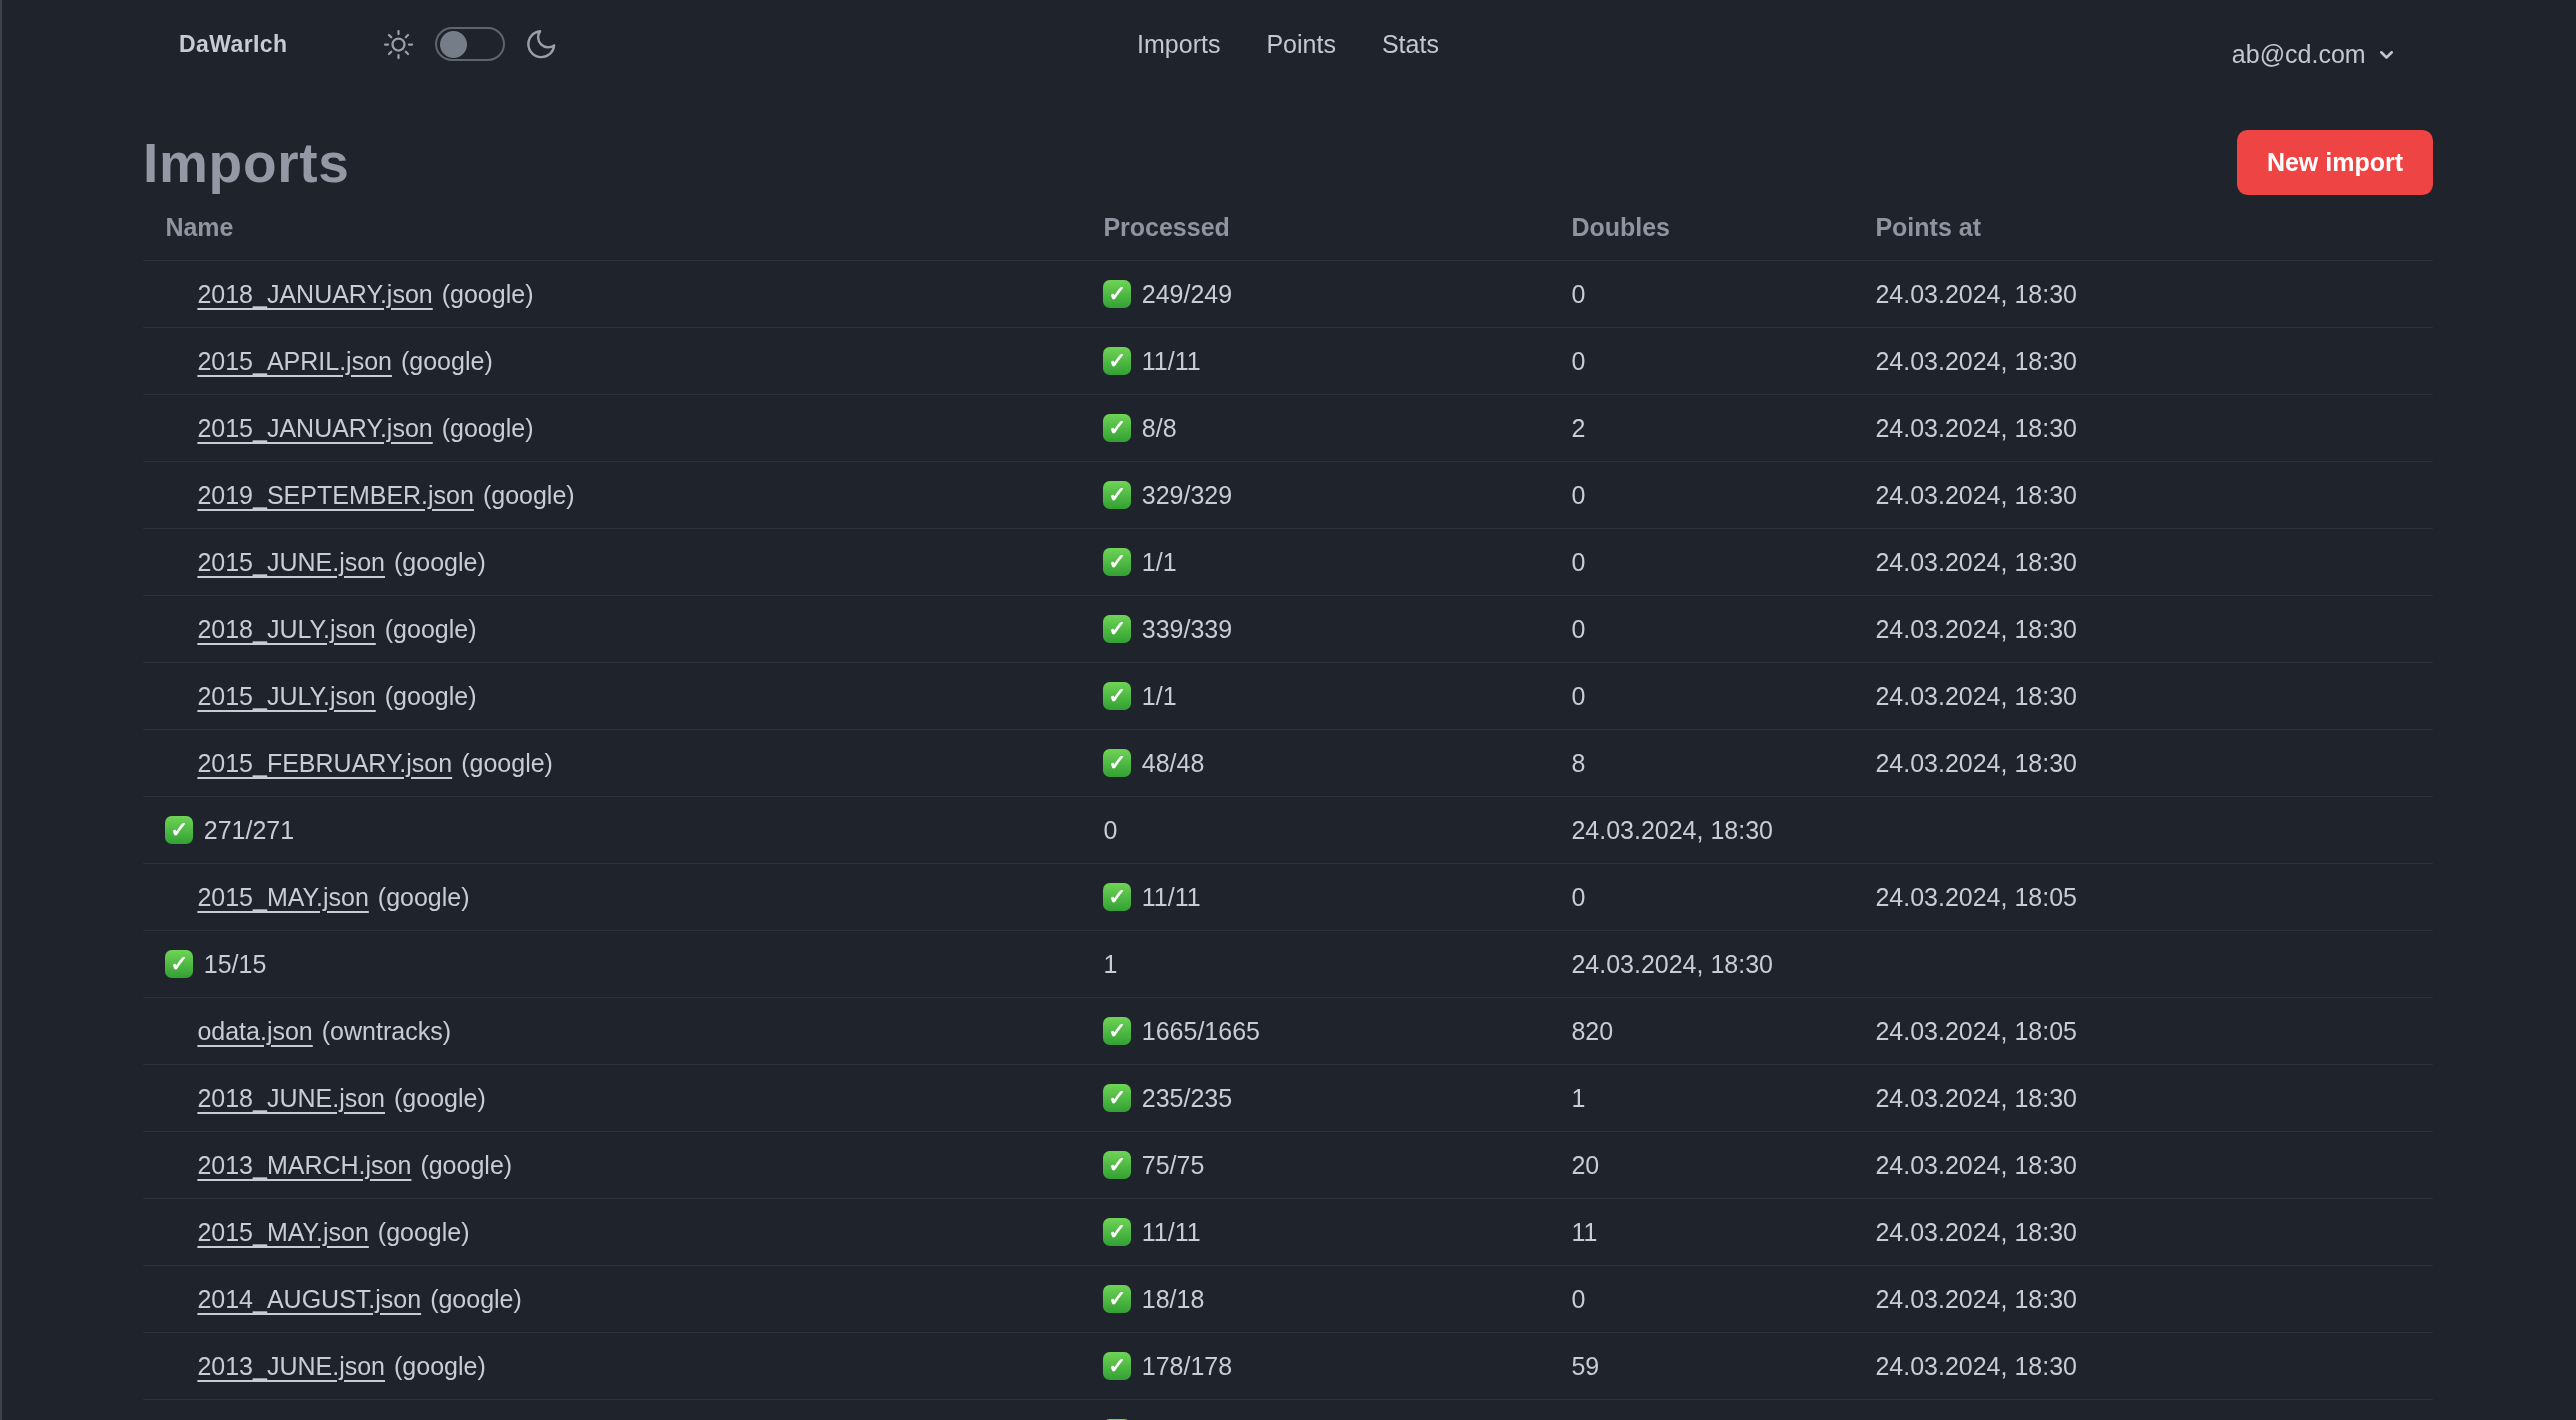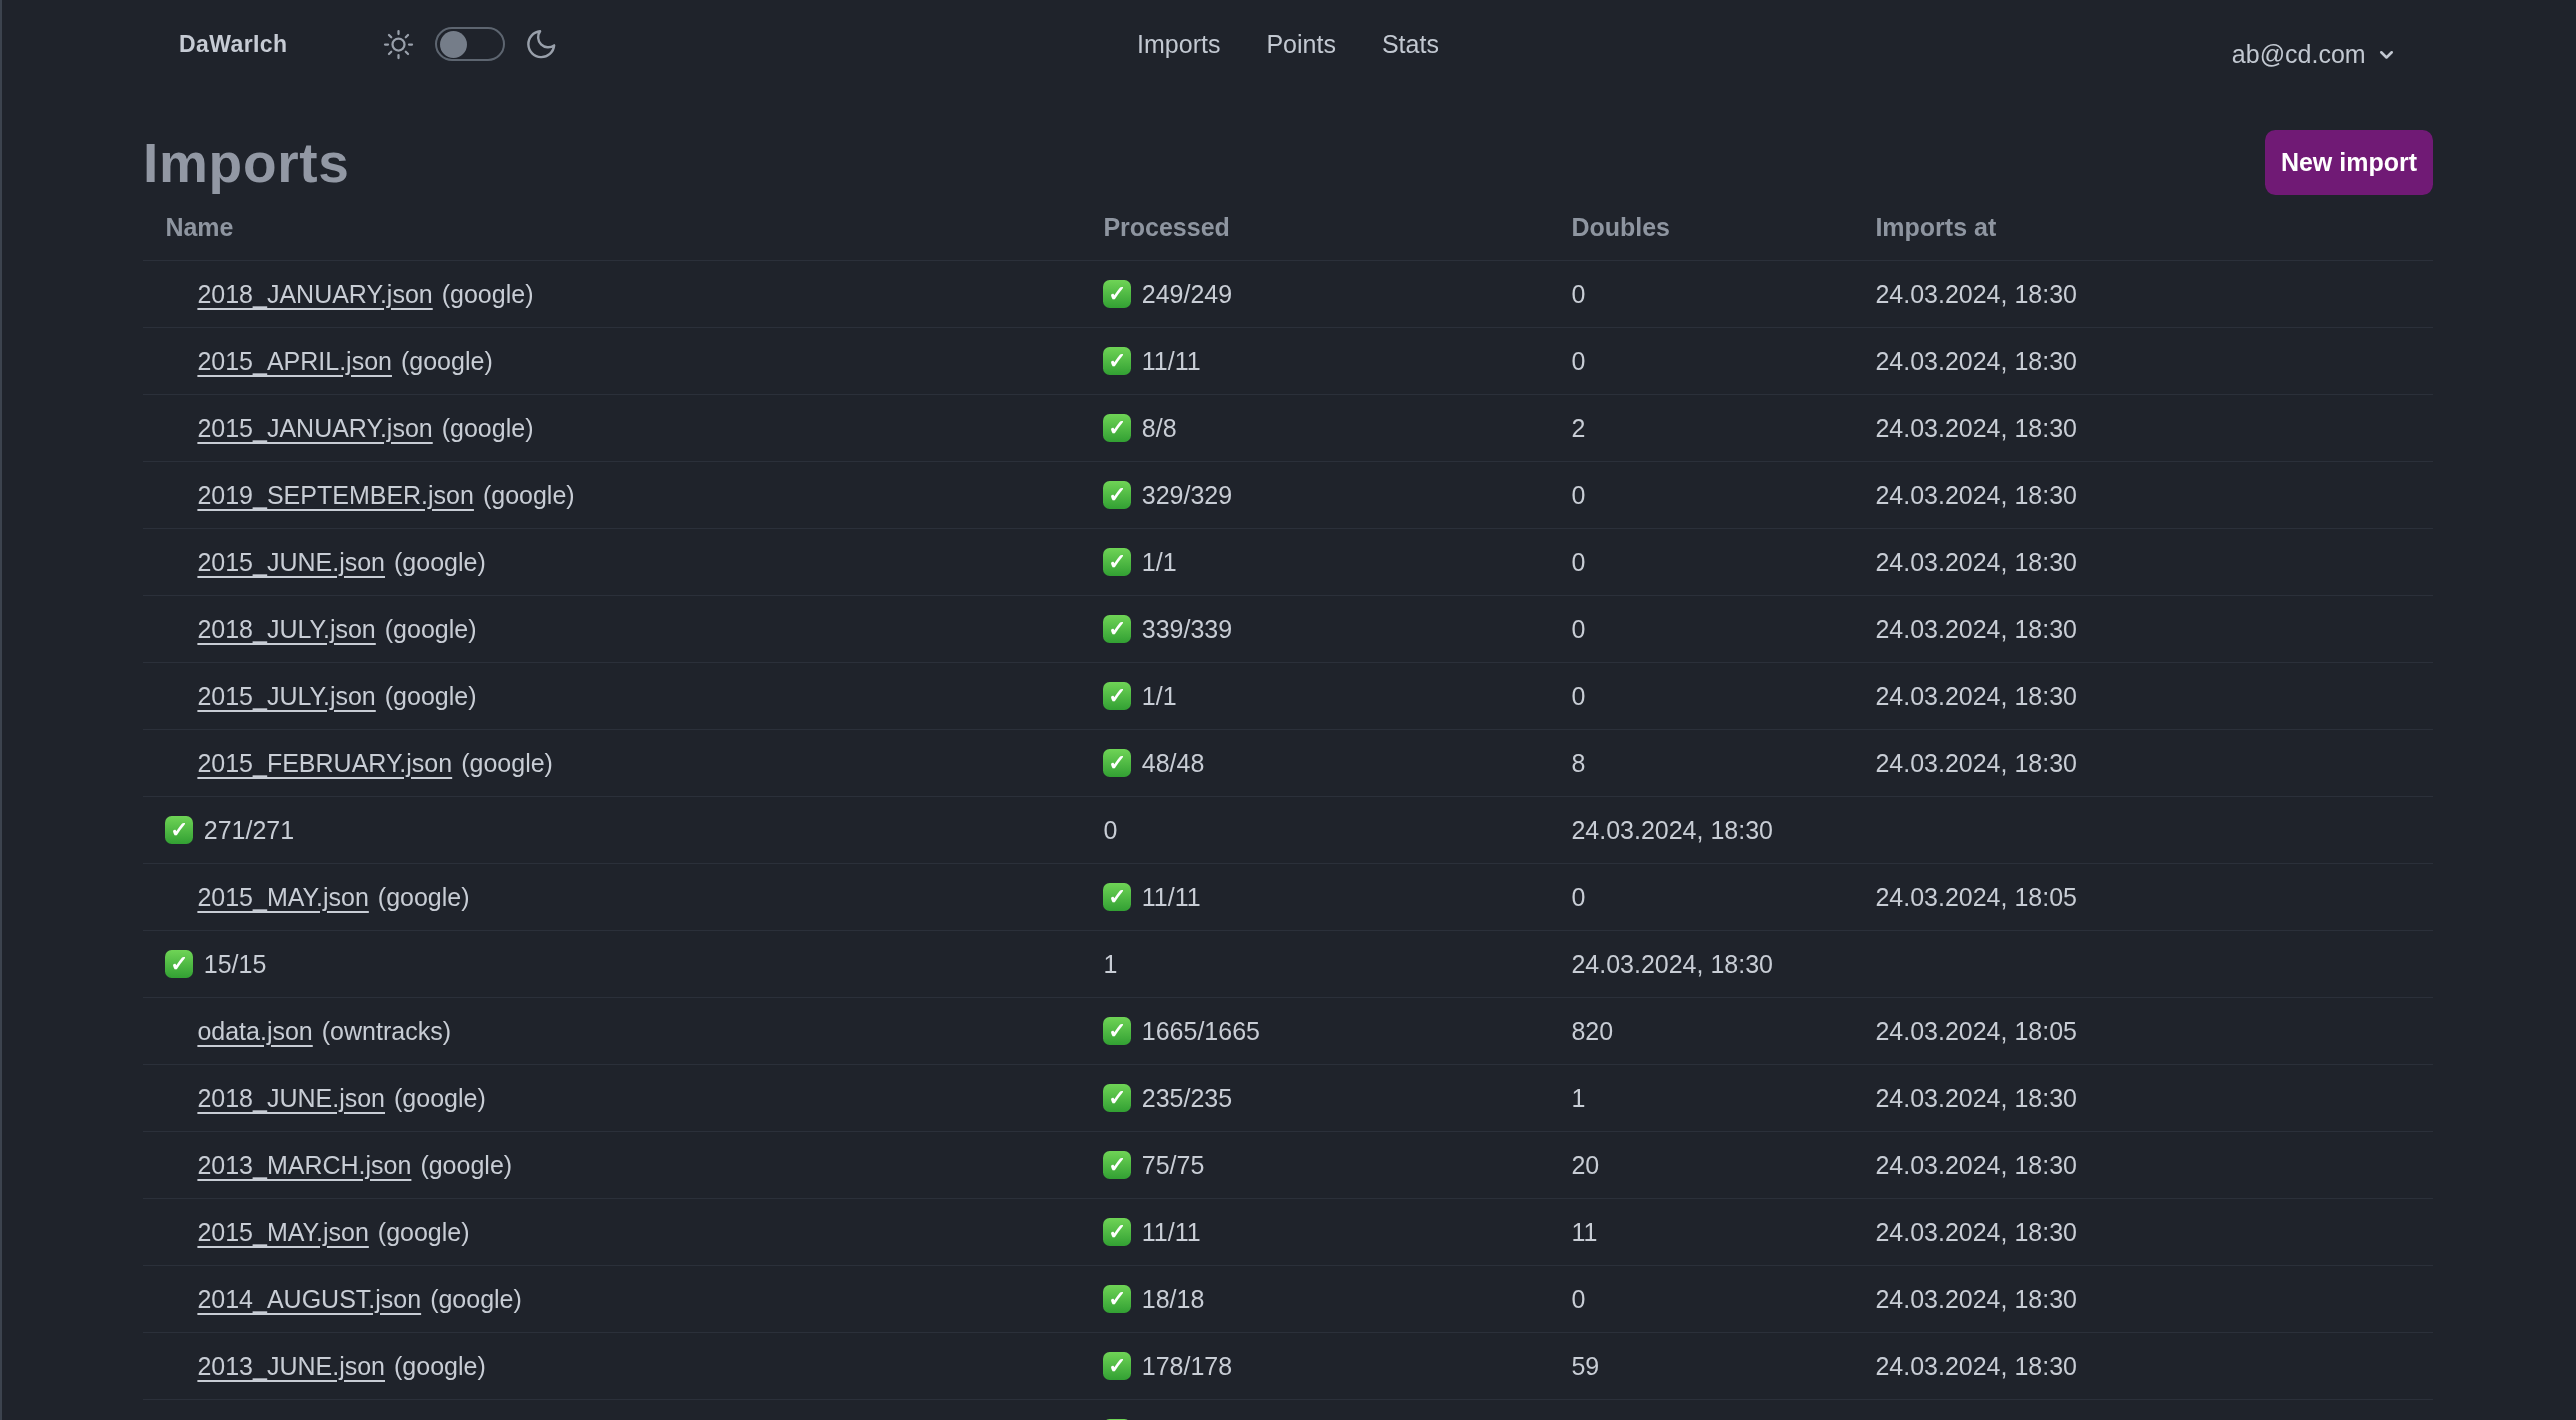--- a/index.html
+++ b/index.html
@@ -65,25 +65,25 @@
     display: flex; justify-content: space-between; align-items: center;
   }
   h1.page-title {
     margin: 0;
     font-size: 55px; line-height: 64px;
     font-weight: 700;
     color: #9298a4;
     letter-spacing: 0.7px;
   }
   .btn-primary {
-    background: #701a75;
+    background: #ef4444;
     color: #ffffff;
     font-family: "Liberation Sans", sans-serif;
     font-size: 25px; font-weight: 600;
-    padding: 18px 16px;
+    padding: 18px 30px;
     border: none; border-radius: 10.4px;
     cursor: pointer;
   }
   
   .imports-table { margin-top: 0; }
   .thead, .trow {
     display: grid;
     grid-template-columns: 938px 468px 304px 1fr;
     align-items: center;
     padding: 0 22.4px;
@@ -162,21 +162,21 @@
   <div class="page-header">
     <h1 class="page-title">Imports</h1>
     <button class="btn-primary">New import</button>
   </div>
 
   <div class="imports-table">
     <div class="thead">
       <div class="th">Name</div>
       <div class="th">Processed</div>
       <div class="th">Doubles</div>
-      <div class="th">Imports at</div>
+      <div class="th">Points at</div>
     </div>
     <div id="table-body">
         <div class="trow">
           <div class="cell"><a class="file-link" href="#">2018_JANUARY.json</a><span class="source">(google)</span></div>
           <div class="cell processed-cell">
             <span class="check-badge">✓</span>
             <span>249/249</span>
           </div>
           <div class="cell">0</div>
           <div class="cell">24.03.2024, 18:30</div>

